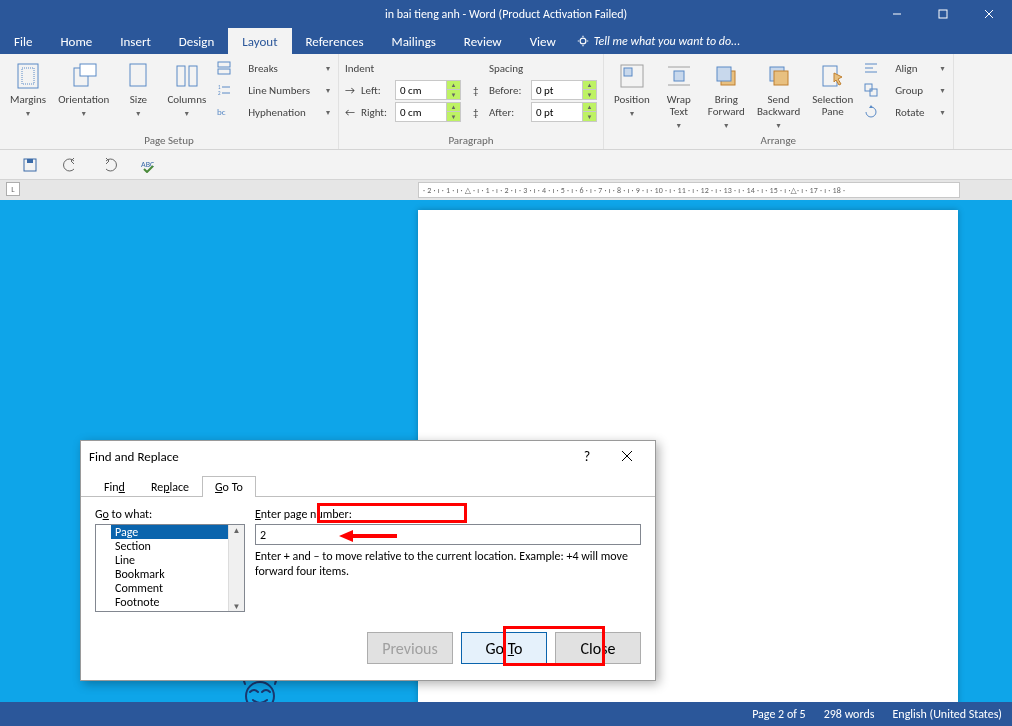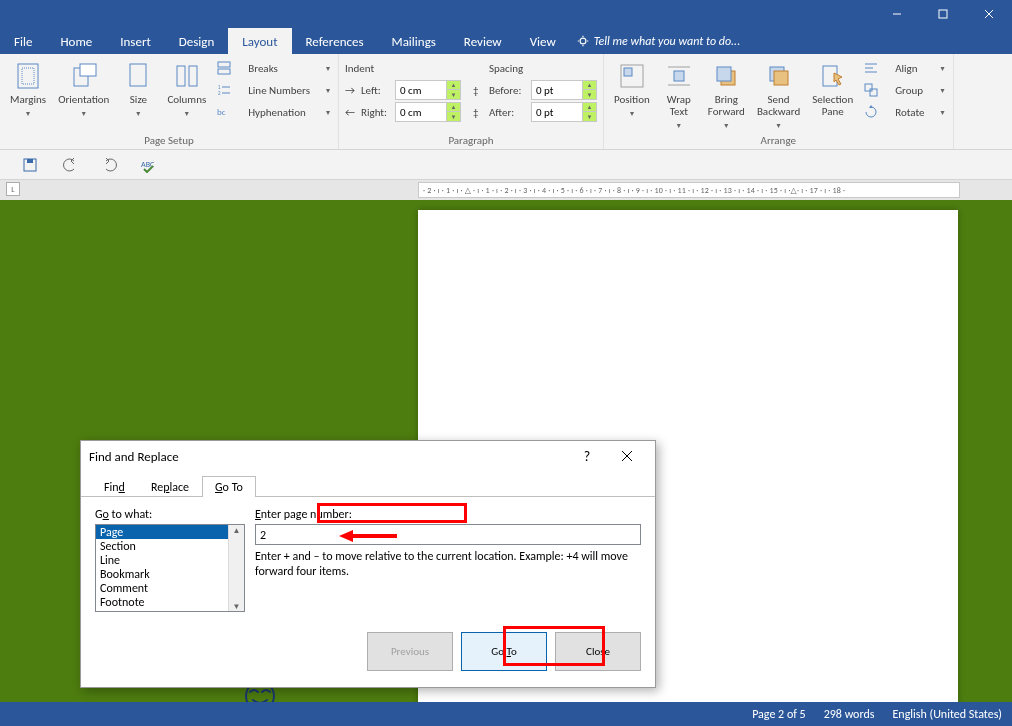--- a/index.html
+++ b/index.html
@@ -29,58 +29,59 @@
 .spin{display:flex;align-items:center;border:1px solid #c8c8c8;background:#bef264;height:20px;}
 .spin input{border:0;width:50px;height:18px;font-size:11px;padding:0 4px;outline:none;}
 .spin .spinbtns{display:flex;flex-direction:column;width:14px;}
 .spin .spinbtns div{height:9px;font-size:6px;display:flex;align-items:center;justify-content:center;border-left:1px solid #c8c8c8;color:#666;cursor:pointer;}
 .spin .spinbtns div:first-child{border-bottom:1px solid #c8c8c8;}
 .qat{height:30px;background:#f3f3f3;border-bottom:1px solid #d4d4d4;display:flex;align-items:center;gap:8px;padding:0 8px;}
 .qat .q{width:20px;height:20px;display:flex;align-items:center;justify-content:center;cursor:pointer;margin-left:12px;}
 .ruler-area{height:20px;background:#e6e6e6;position:relative;}
 .ruler-corner{position:absolute;left:6px;top:2px;width:14px;height:14px;border:1px solid #adadad;background:#fff;font-size:8px;display:flex;align-items:center;justify-content:center;color:#666;}
 .ruler-h{position:absolute;left:418px;right:52px;top:2px;height:16px;background:#fff;border:1px solid #c8c8c8;font-size:8px;color:#666;overflow:hidden;white-space:nowrap;padding-left:4px;display:flex;align-items:center;letter-spacing:0.2px;}
-.docarea{position:relative;background:#4d7c0f;height:calc(726px - 28px - 26px - 96px - 30px - 20px - 24px);}
+.docarea{position:relative;background:#0ea5e9;height:calc(726px - 28px - 26px - 96px - 30px - 20px - 24px);}
 .page{position:absolute;left:418px;top:10px;width:540px;height:700px;background:#fff;box-shadow:0 0 6px rgba(0,0,0,0.25);}
 .watermark{position:absolute;left:150px;top:470px;width:220px;text-align:center;}
 .watermark svg{margin-bottom:6px;}
 .statusbar{position:absolute;left:0;bottom:0;width:100%;height:24px;background:#2b579a;color:#fff;font-size:12px;display:flex;align-items:center;padding:0 10px;gap:18px;justify-content:flex-end;}
 
 .dialog{position:absolute;left:80px;top:240px;width:576px;background:#fff;border:1px solid #9a9a9a;box-shadow:3px 3px 10px rgba(0,0,0,.3);font-size:12px;}
 .dialog .titlebar2{height:30px;display:flex;align-items:center;padding:0 8px;font-size:13px;}
 .dialog .titlebar2 .spacer{flex:1;}
 .dialog .titlebar2 .tbtn{width:40px;height:30px;display:flex;align-items:center;justify-content:center;cursor:pointer;font-size:14px;}
 .dialog .tabs{display:flex;align-items:flex-end;height:26px;padding:0 10px;border-bottom:1px solid #bfbfbf;}
 .dialog .tabs .dtab{padding:3px 12px;border:1px solid transparent;border-bottom:0;cursor:pointer;font-size:12px;position:relative;top:1px;}
 .dialog .tabs .dtab.active{background:#fff;border-color:#bfbfbf;}
 .dialog .tabs .dtab .u{text-decoration:underline;}
 .dialog .content{padding:10px 14px 14px 14px;display:flex;gap:10px;}
 .dialog .left{width:150px;}
 .dialog .left .lbl{margin-bottom:3px;}
 .dialog .listbox{border:1px solid #828790;height:88px;overflow:hidden;position:relative;background:#fff;}
 .dialog .listbox .items{position:absolute;left:0;top:0;right:16px;}
-.dialog .listbox .item{padding:0 4px;line-height:14px;font-size:12px;cursor:pointer;}
+.dialog .listbox .item{padding:0 4px;line-height:14px;font-size:12px;cursor:pointer;margin-left:15px;}
 .dialog .listbox .item.selected{background:#0a64ad;color:#fff;}
 .dialog .listbox .sb{position:absolute;right:0;top:0;width:16px;height:100%;background:#f0f0f0;border-left:1px solid #dcdcdc;display:flex;flex-direction:column;justify-content:space-between;align-items:center;font-size:8px;color:#666;}
 .dialog .right{flex:1;}
 .dialog .right .lbl2{display:inline-block;}
 .dialog .right input[type=text]{width:100%;height:21px;border:1px solid #828790;padding:0 4px;font-size:12px;margin-top:3px;outline:none;}
 .dialog .helptext{font-size:12px;margin-top:4px;color:#000;line-height:15px;}
 .dialog .buttons{display:flex;justify-content:flex-end;gap:8px;padding:6px 14px 16px 14px;}
-.dialog .buttons button{width:86px;height:39px;border:1px solid #adadad;background:#e1e1e1;font-size:11px;cursor:pointer;}
+.dialog .buttons button{width:86px;height:32px;border:1px solid #adadad;background:#e1e1e1;font-size:16px;cursor:pointer;}
 .dialog .buttons button:disabled{color:#a0a0a0;}
 .dialog .buttons button.primary{border:1px solid #0a64ad;background:#e5f1fb;}
 
 .hl{border:3px solid #ff0000;position:absolute;pointer-events:none;}
 .arrow{position:absolute;pointer-events:none;}
 </style>
 </head>
 <body>
 
 <div class="titlebar">
+  <span>in bai tieng anh - Word (Product Activation Failed)</span>
   <div class="win-icons">
     <div>
         <svg width="10" height="10">
           <line x1="1" y1="5" x2="9" y2="5"></line>
         </svg>
       </div>
     <div>
         <svg width="10" height="10">
           <rect x="1" y="1" width="8" height="8" fill="none"></rect>
         </svg>

